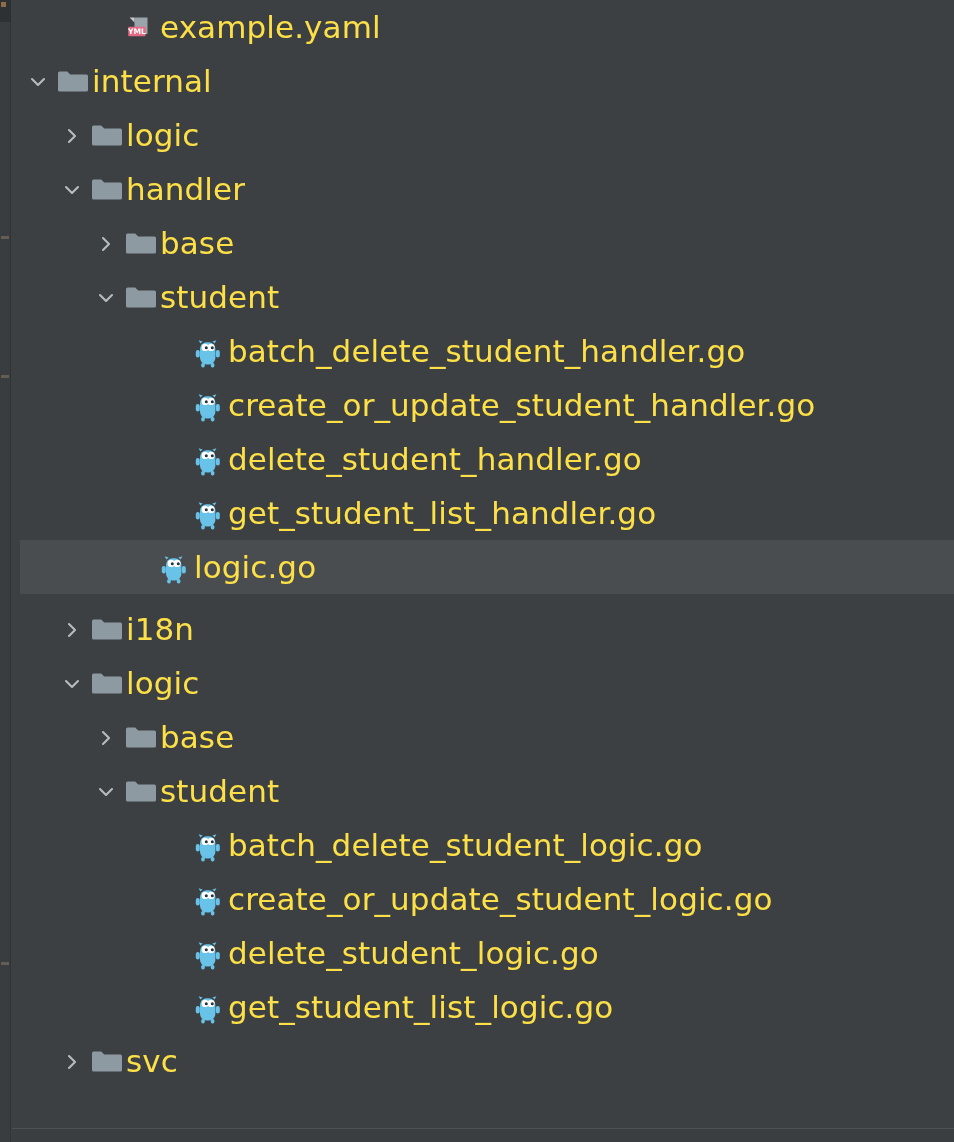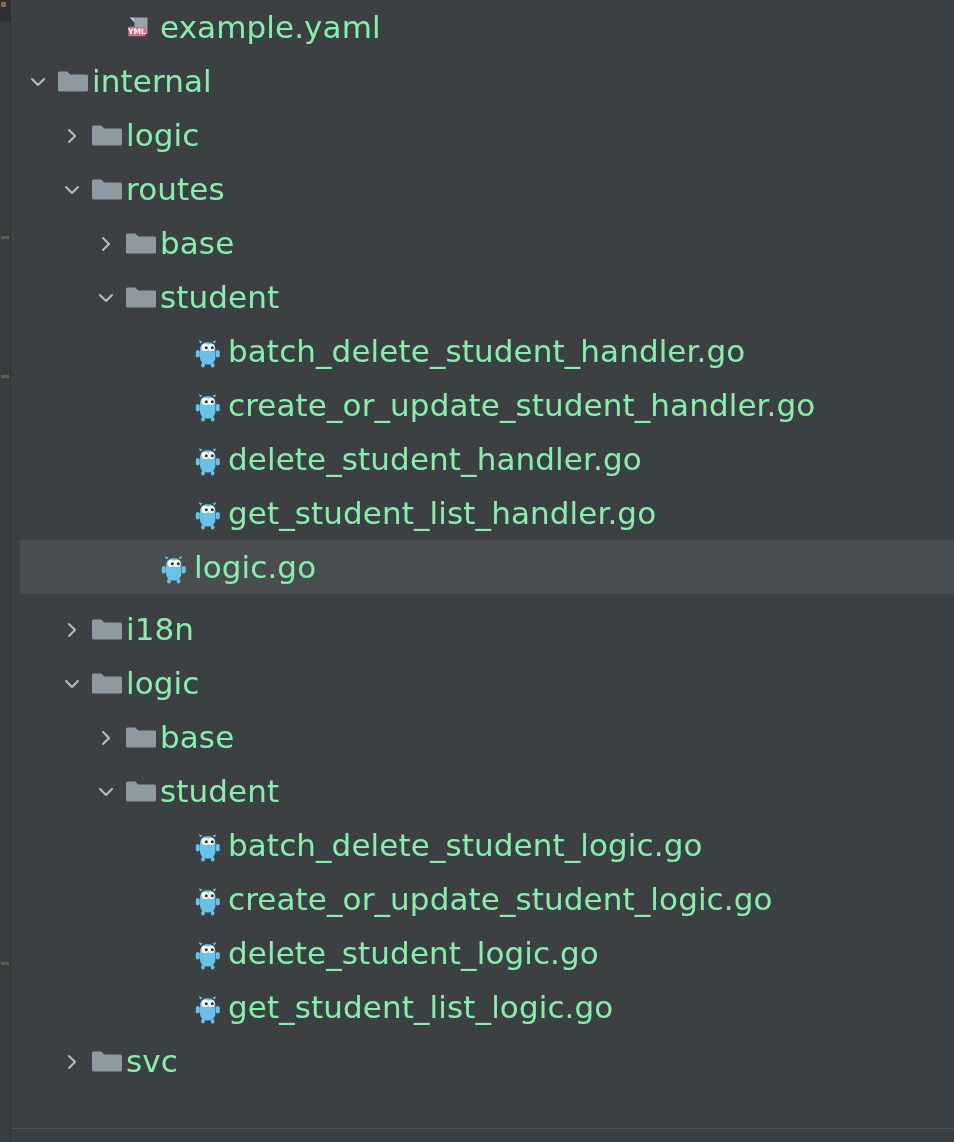--- a/index.html
+++ b/index.html
@@ -95,21 +95,21 @@
     width: 38px;
     height: 54px;
     position: relative;
   }
   .icon svg { position: absolute; left: 3px; top: 15px; }
 
   .label {
     flex: 0 1 auto;
     font-size: 31px;
     line-height: 54px;
-    color: #86efac;
+    color: #fde047;
     letter-spacing: 0.1px;
     overflow: hidden;
     text-overflow: clip;
   }
 
   .bottom-divider {
     position: absolute;
     left: 12px;
     top: 1128px;
     width: 942px;
@@ -185,21 +185,21 @@
         <div class="twisty">
           <svg width="20" height="20" viewBox="0 0 20 20" aria-hidden="true">
             <polyline class="chev" points="4,7 10,13 16,7"></polyline>
           </svg>
         </div>
         <div class="icon">
           <svg width="32" height="26" viewBox="0 0 32 26" aria-hidden="true">
             <path d="M1 4 A1.6 1.6 0 0 1 2.6 2.4 L10.2 2.4 L13.2 5.6 L29.4 5.6 A1.6 1.6 0 0 1 31 7.2 L31 21 A1.6 1.6 0 0 1 29.4 22.6 L2.6 22.6 A1.6 1.6 0 0 1 1 21 Z" fill="#8e9aa2"></path>
           </svg>
         </div>
-        <div class="label">routes</div>
+        <div class="label">handler</div>
       </div>
       <div class="row" style="height: 54px;">
         <div style="flex: 0 0 auto; width: 68px; height: 100%;"></div>
         <div class="twisty">
           <svg width="20" height="20" viewBox="0 0 20 20" aria-hidden="true">
             <polyline class="chev" points="7,4 13,10 7,16"></polyline>
           </svg>
         </div>
         <div class="icon">
           <svg width="32" height="26" viewBox="0 0 32 26" aria-hidden="true">

